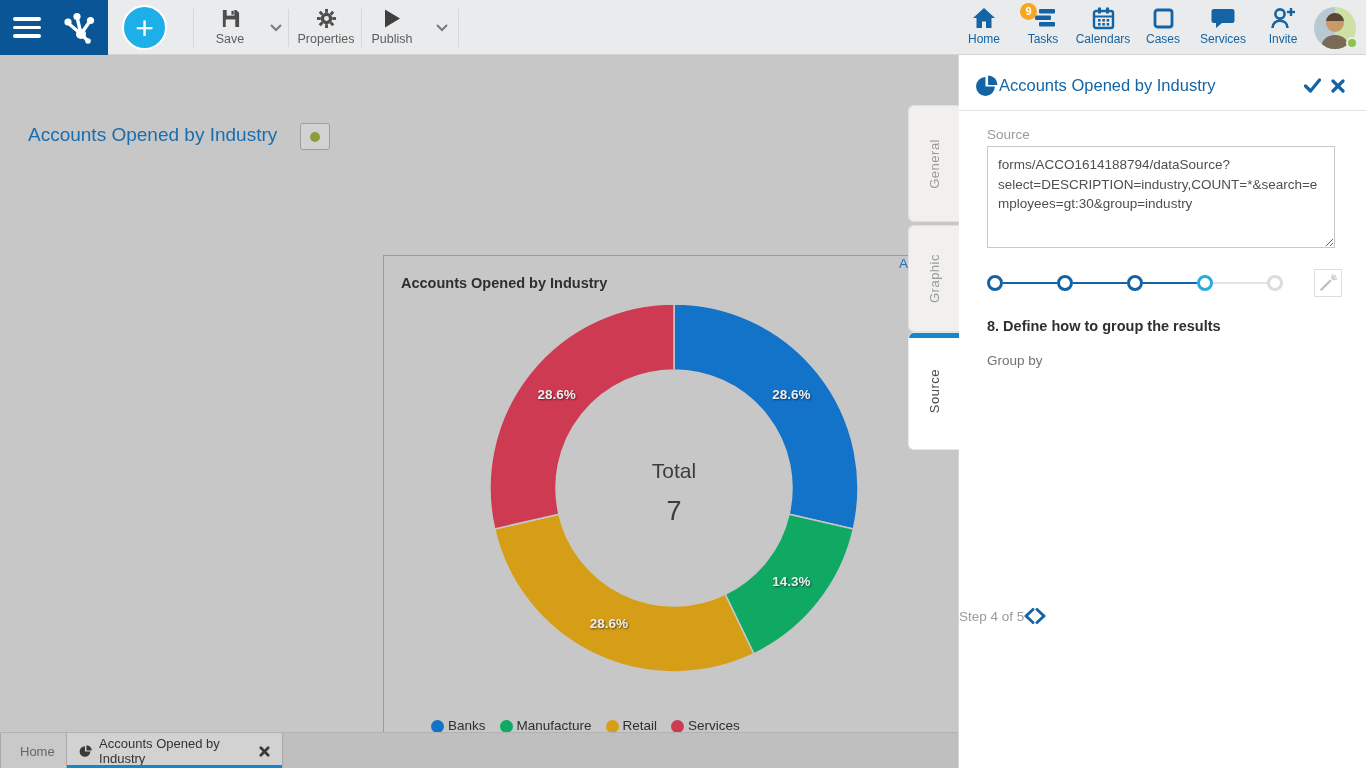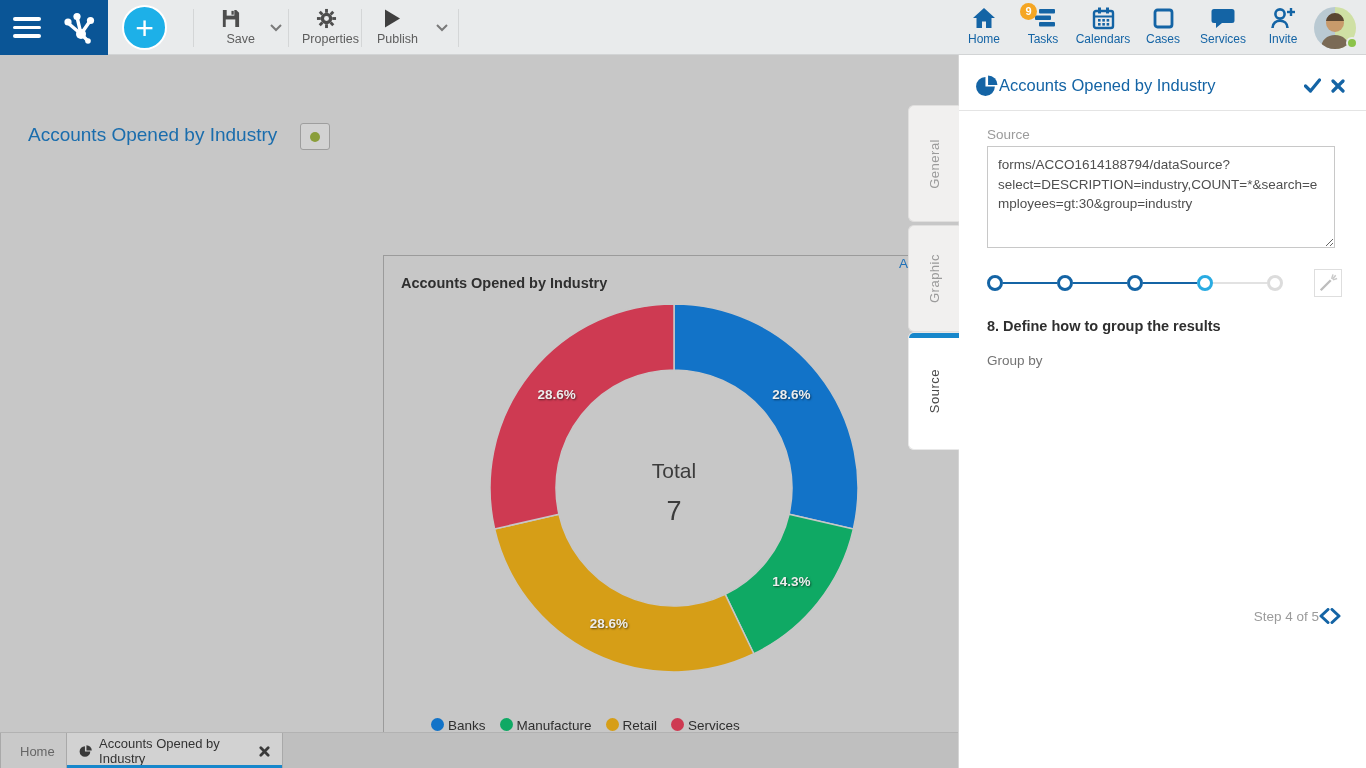--- a/index.html
+++ b/index.html
@@ -7,41 +7,41 @@
   body { font-family:"Liberation Sans", sans-serif; background:#c7c7c7; position:relative; }
 
   
   .topbar { position:absolute; left:0; top:0; width:1366px; height:55px; background:#e9ebec; border-bottom:1px solid #d2d4d5; z-index:20; }
   .logo-block { position:absolute; left:0; top:0; width:108px; height:55px; background:#0a5596; display:flex; align-items:center; }
   .hamburger { position:absolute; left:13px; top:17px; width:28px; cursor:pointer; }
   .hamburger div { height:3.5px; background:#fff; border-radius:2px; margin-bottom:5px; }
   .app-logo { position:absolute; left:60px; top:11px; }
   .add-btn { position:absolute; left:122px; top:5px; width:45px; height:45px; border-radius:50%; background:#1db0e8; border:2px solid #ffffff; color:#fff; font-size:32px; line-height:38px; text-align:center; cursor:pointer; font-weight:400; }
   .tb-divider { position:absolute; top:9px; width:1px; height:38px; background:#d4d6d7; }
-  .tb-btn { position:absolute; top:6px; text-align:right; color:#5d5d5d; font-size:12.5px; cursor:pointer; }
+  .tb-btn { position:absolute; top:6px; text-align:center; color:#5d5d5d; font-size:12.5px; cursor:pointer; }
   .tb-btn .ic { height:24px; display:flex; align-items:center; justify-content:center; margin-bottom:2px; }
   .tb-chev { position:absolute; top:18px; cursor:pointer; }
   .nav-item { position:absolute; top:5px; width:58px; text-align:center; color:#1464a5; font-size:12px; cursor:pointer; }
   .nav-item .ic { height:26px; display:flex; align-items:center; justify-content:center; margin-bottom:1px; }
   .badge { position:absolute; left:6px; top:-2px; min-width:17px; height:17px; border-radius:50%; background:#f5a623; color:#fff; font-size:11px; font-weight:bold; line-height:17px; text-align:center; }
   .avatar-wrap { position:absolute; left:1314px; top:7px; width:42px; height:42px; cursor:pointer; }
   .status-dot { position:absolute; right:-2px; bottom:0px; width:12px; height:12px; border-radius:50%; background:#8bc34a; border:2px solid #e9ebec; }
 
   
   .main { position:absolute; left:0; top:55px; width:1366px; height:713px; background:#c7c7c7; }
   .page-title { position:absolute; left:28px; top:69px; color:#1a6dad; font-size:19px; }
   .title-status-btn { position:absolute; left:300px; top:68px; width:30px; height:27px; background:#d2d2d2; border:1px solid #9e9e9e; border-radius:3px; cursor:pointer; }
   .title-status-btn .dot { position:absolute; left:9px; top:8px; width:10px; height:10px; border-radius:50%; background:#8a9e3a; }
 
   .chart-card { position:absolute; left:383px; top:200px; width:797px; height:481px; border:1px solid #9b9b9b; background:#c7c7c7; z-index:1; }
   .chart-title { position:absolute; left:17px; top:19px; font-size:14.5px; font-weight:bold; color:#2f2f2f; }
   .trunc-link { position:absolute; left:899px; top:201px; color:#1f71b8; font-size:13.5px; z-index:2; }
   #donut-svg { position:absolute; left:100px; top:42px; }
   .legend { position:absolute; left:47px; top:462px; display:flex; gap:14px; font-size:13.5px; color:#2f2f2f; align-items:center; }
-  .legend .li { display:flex; align-items:flex-start; gap:4px; cursor:pointer; }
+  .legend .li { display:flex; align-items:flex-end; gap:4px; cursor:pointer; }
   .legend .dot { width:13px; height:13px; border-radius:50%; }
 
   
   .panel { position:absolute; left:958px; top:55px; width:408px; height:713px; background:#ffffff; border-left:1px solid #d5d5d5; z-index:10; }
   .panel-header { position:absolute; left:0; top:0; width:100%; height:56px; border-bottom:1px solid #e4e4e4; }
   .panel-title { position:absolute; left:40px; top:21px; color:#1464a5; font-size:16.5px; }
   .panel-pie { position:absolute; left:16px; top:20px; }
   .panel-check { position:absolute; left:345px; top:23px; cursor:pointer; }
   .panel-close { position:absolute; left:372px; top:24px; cursor:pointer; }
 
@@ -60,21 +60,21 @@
   .step-conn.pending { background:#e2e2e2; }
   .wand-btn { position:absolute; left:355px; top:214px; width:28px; height:28px; border:1px solid #dedede; background:#fff; cursor:pointer; display:flex; align-items:center; justify-content:center; }
 
   .step-title { position:absolute; left:28px; top:263px; font-size:14.5px; font-weight:bold; color:#2f2f2f; }
 
   .info-row { position:absolute; left:28px; top:400px; width:352px; display:flex; gap:10px; }
   .info-text { color:#1f71b8; font-size:13.5px; line-height:18px; width:322px; }
   .examples { position:absolute; left:54px; top:448px; color:#1f71b8; font-size:13.5px; line-height:17px; }
   .examples b { font-weight:bold; }
 
-  .step-nav { position:absolute; left:0; top:553px; width:382px; display:flex; justify-content:flex-end; align-items:center; }
+  .step-nav { position:absolute; left:0; top:553px; width:382px; display:flex; align-items:center; }
   .step-ind { color:#9b9b9b; font-size:13.5px; }
   .step-arrow { cursor:pointer; display:flex; }
 
   
   .vtabs { position:absolute; left:908px; top:0; width:51px; z-index:11; }
   .vtab { position:absolute; left:0; width:51px; border:1px solid #e0dfde; border-right:none; border-radius:6px 0 0 6px; background:#f1f0ef; cursor:pointer; display:flex; align-items:center; justify-content:center; }
   .vtab span { writing-mode:vertical-rl; transform:rotate(180deg); font-size:13px; color:#9b9b9b; letter-spacing:.5px; }
   .vtab.active { background:#ffffff; border-color:#e8e8e8; }
   .vtab.active span { color:#4a4a4a; }
   .vtab.active::before { content:""; position:absolute; left:0; top:0; width:100%; height:5px; background:#1787cb; border-radius:6px 0 0 0; }

